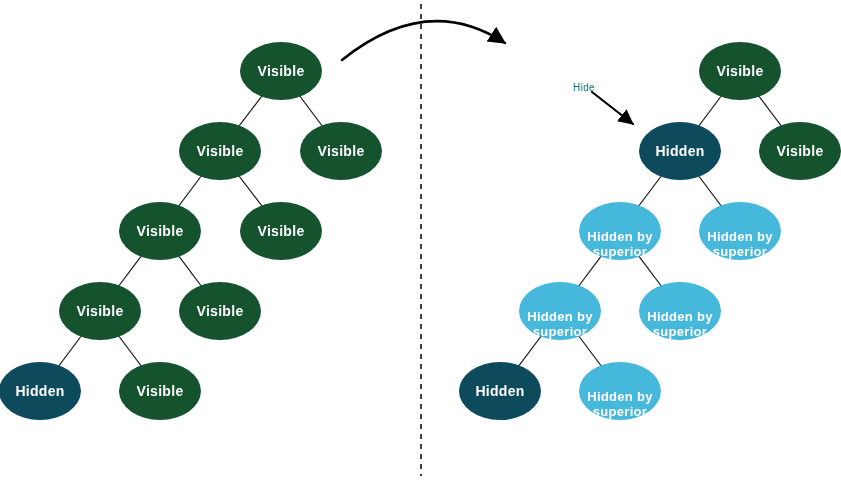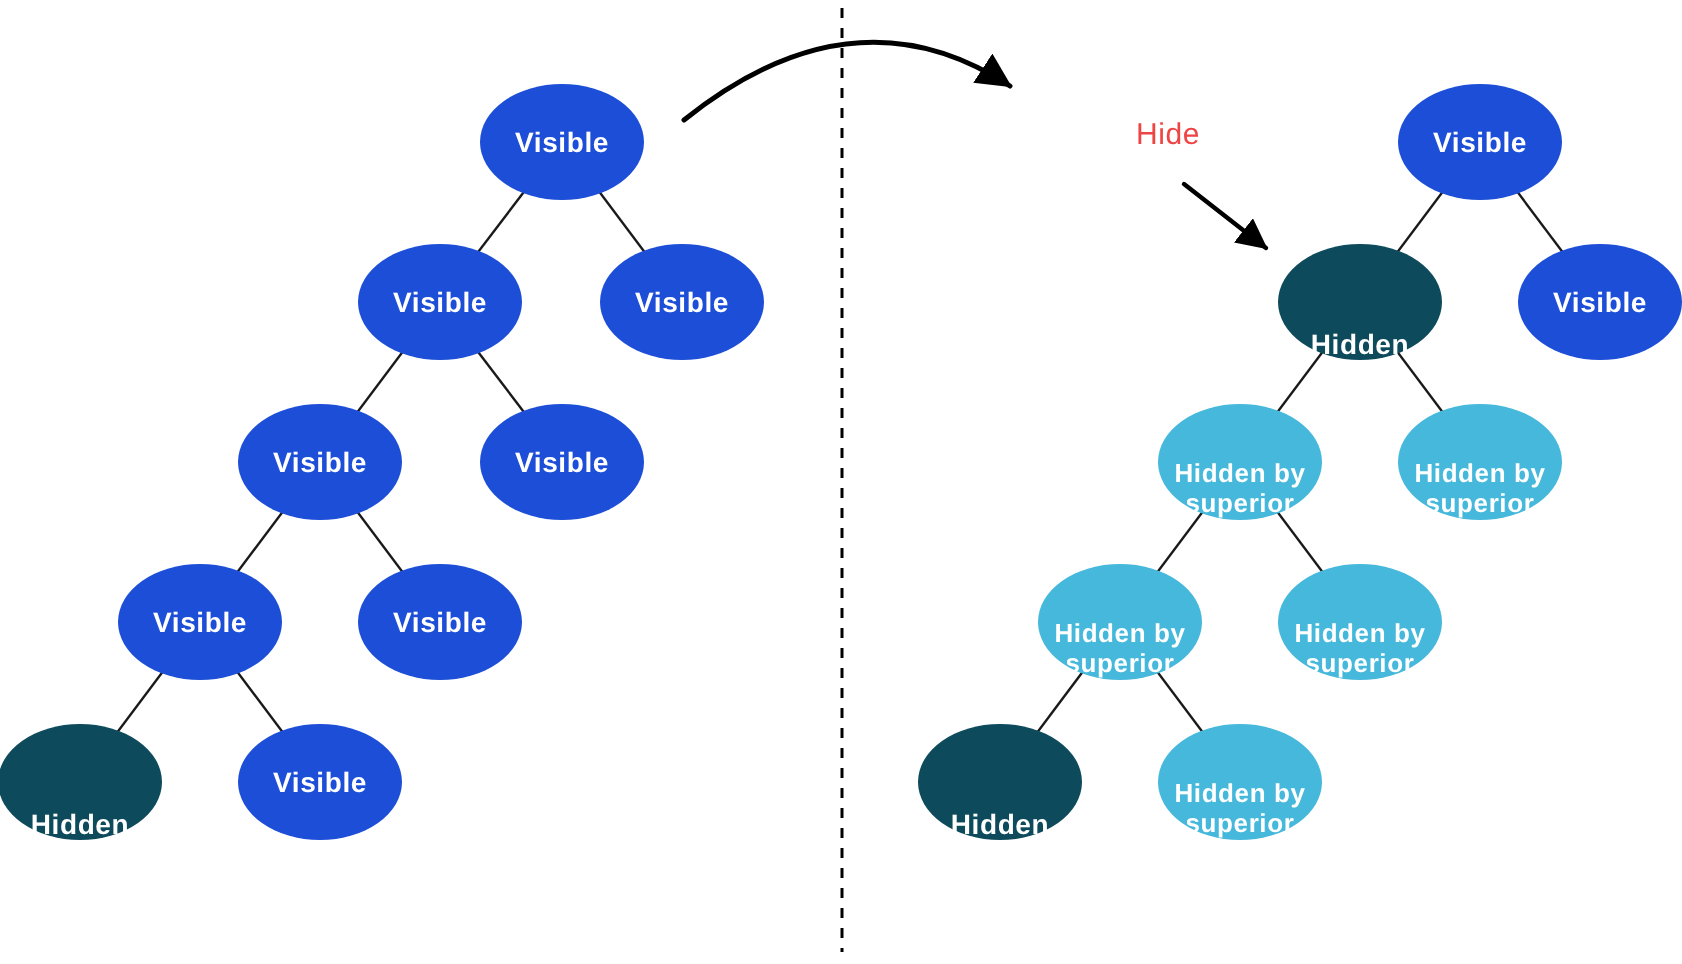--- a/index.html
+++ b/index.html
@@ -26,32 +26,32 @@
     justify-content: center;
     text-align: center;
     color: #ffffff;
     font-size: 14px;
     font-weight: 600;
     letter-spacing: 0.3px;
     line-height: 1.15;
     box-sizing: border-box;
     padding: 0 6px;
   }
-  .node.visible { background: #1d4ed8; }
-  .node.hidden { background: #0D4A5B; align-items: flex-end; }
+  .node.visible { background: #14532d; }
+  .node.hidden { background: #0D4A5B; }
   .node.hbs { background: #45B8DC; font-size: 13px; align-items: flex-end; }
   .hide-label {
     position: absolute;
     left: 561px;
-    top: 59px;
+    top: 82px;
     width: 46px;
     text-align: center;
-    font-size: 15px;
+    font-size: 10px;
     font-weight: 500;
-    color: #ef4444;
+    color: #0f766e;
     letter-spacing: 0.3px;
   }
 </style>
 </head>
 <body>
 
 <div class="canvas">
 
   <svg class="edges-layer" width="841" height="482" viewBox="0 0 841 482">
     <defs>

